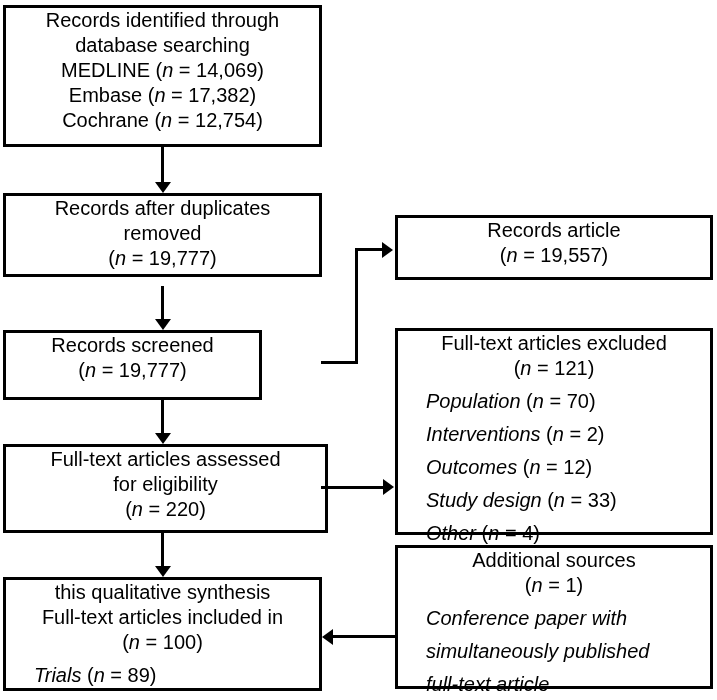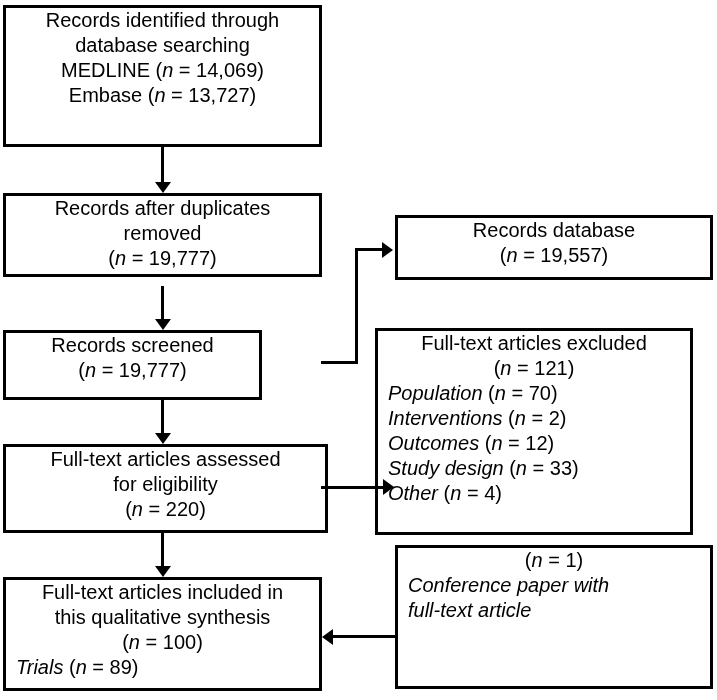--- a/index.html
+++ b/index.html
@@ -6,82 +6,85 @@
   .stage{
     position:relative;width:717px;height:700px;background:#ffffff;
     font-family:"Liberation Sans",sans-serif;color:#000000;overflow:hidden;
   }
   .box{
     position:absolute;box-sizing:border-box;border:3px solid #000000;background:#ffffff;
     display:flex;flex-direction:column;
     text-align:center;font-size:20px;line-height:25px;
   }
   .line{white-space:nowrap;}
-  .line.left{text-align:left;padding-left:10px;}
+  .line.left{text-align:left;padding-left:28px;margin-top:8px;}
   .it{font-style:italic;}
   .seg{position:absolute;background:#000000;}
   .head{position:absolute;width:0;height:0;}
   .head.down{border-left:8px solid transparent;border-right:8px solid transparent;border-top:11px solid #000000;}
   .head.right{border-top:8px solid transparent;border-bottom:8px solid transparent;border-left:11px solid #000000;}
   .head.left{border-top:8px solid transparent;border-bottom:8px solid transparent;border-right:11px solid #000000;}
 </style>
 </head>
 <body>
 
 <div class="stage">
 
   <div class="box" style="left:3px;top:5px;width:319px;height:142px">
     <div class="line">Records identified through</div>
     <div class="line">database searching</div>
     <div class="line"><span>MEDLINE (</span><span class="it">n</span><span> = 14,069)</span></div>
-    <div class="line"><span>Embase (</span><span class="it">n</span><span> = 13,727)</span></div>
+    <div class="line"><span>Embase (</span><span class="it">n</span><span> = 17,382)</span></div>
+    <div class="line"><span>Cochrane (</span><span class="it">n</span><span> = 12,754)</span></div>
   </div>
 
   <div class="box" style="left:3px;top:193px;width:319px;height:84px">
     <div class="line">Records after duplicates</div>
     <div class="line">removed</div>
     <div class="line"><span>(</span><span class="it">n</span><span> = 19,777)</span></div>
   </div>
 
   <div class="box" style="left:3px;top:330px;width:259px;height:70px">
     <div class="line">Records screened</div>
     <div class="line"><span>(</span><span class="it">n</span><span> = 19,777)</span></div>
   </div>
 
   <div class="box" style="left:3px;top:444px;width:325px;height:89px">
     <div class="line">Full-text articles assessed</div>
     <div class="line">for eligibility</div>
     <div class="line"><span>(</span><span class="it">n</span><span> = 220)</span></div>
   </div>
 
   <div class="box" style="left:3px;top:577px;width:319px;height:114px">
+    <div class="line">this qualitative synthesis</div>
     <div class="line">Full-text articles included in</div>
-    <div class="line">this qualitative synthesis</div>
     <div class="line"><span>(</span><span class="it">n</span><span> = 100)</span></div>
     <div class="line left"><span class="it">Trials</span><span> (</span><span class="it">n</span><span> = 89)</span></div>
   </div>
 
   <div class="box" style="left:395px;top:215px;width:318px;height:65px">
-    <div class="line">Records database</div>
+    <div class="line">Records article</div>
     <div class="line"><span>(</span><span class="it">n</span><span> = 19,557)</span></div>
   </div>
 
-  <div class="box" style="left:375px;top:328px;width:318px;height:207px">
+  <div class="box" style="left:395px;top:328px;width:318px;height:207px">
     <div class="line">Full-text articles excluded</div>
     <div class="line"><span>(</span><span class="it">n</span><span> = 121)</span></div>
     <div class="line left"><span class="it">Population</span><span> (</span><span class="it">n</span><span> = 70)</span></div>
     <div class="line left"><span class="it">Interventions</span><span> (</span><span class="it">n</span><span> = 2)</span></div>
     <div class="line left"><span class="it">Outcomes</span><span> (</span><span class="it">n</span><span> = 12)</span></div>
     <div class="line left"><span class="it">Study design</span><span> (</span><span class="it">n</span><span> = 33)</span></div>
     <div class="line left"><span class="it">Other</span><span> (</span><span class="it">n</span><span> = 4)</span></div>
   </div>
 
   <div class="box" style="left:395px;top:545px;width:318px;height:144px">
+    <div class="line">Additional sources</div>
     <div class="line"><span>(</span><span class="it">n</span><span> = 1)</span></div>
     <div class="line left it">Conference paper with</div>
+    <div class="line left it">simultaneously published</div>
     <div class="line left it">full-text article</div>
   </div>
 
   <div class="seg" style="left:161px;top:146px;width:3px;height:37px"></div>
   <div class="head down" style="left:155px;top:182px"></div>
 
   <div class="seg" style="left:161px;top:286px;width:3px;height:34px"></div>
   <div class="head down" style="left:155px;top:319px"></div>
 
   <div class="seg" style="left:161px;top:399px;width:3px;height:35px"></div>

